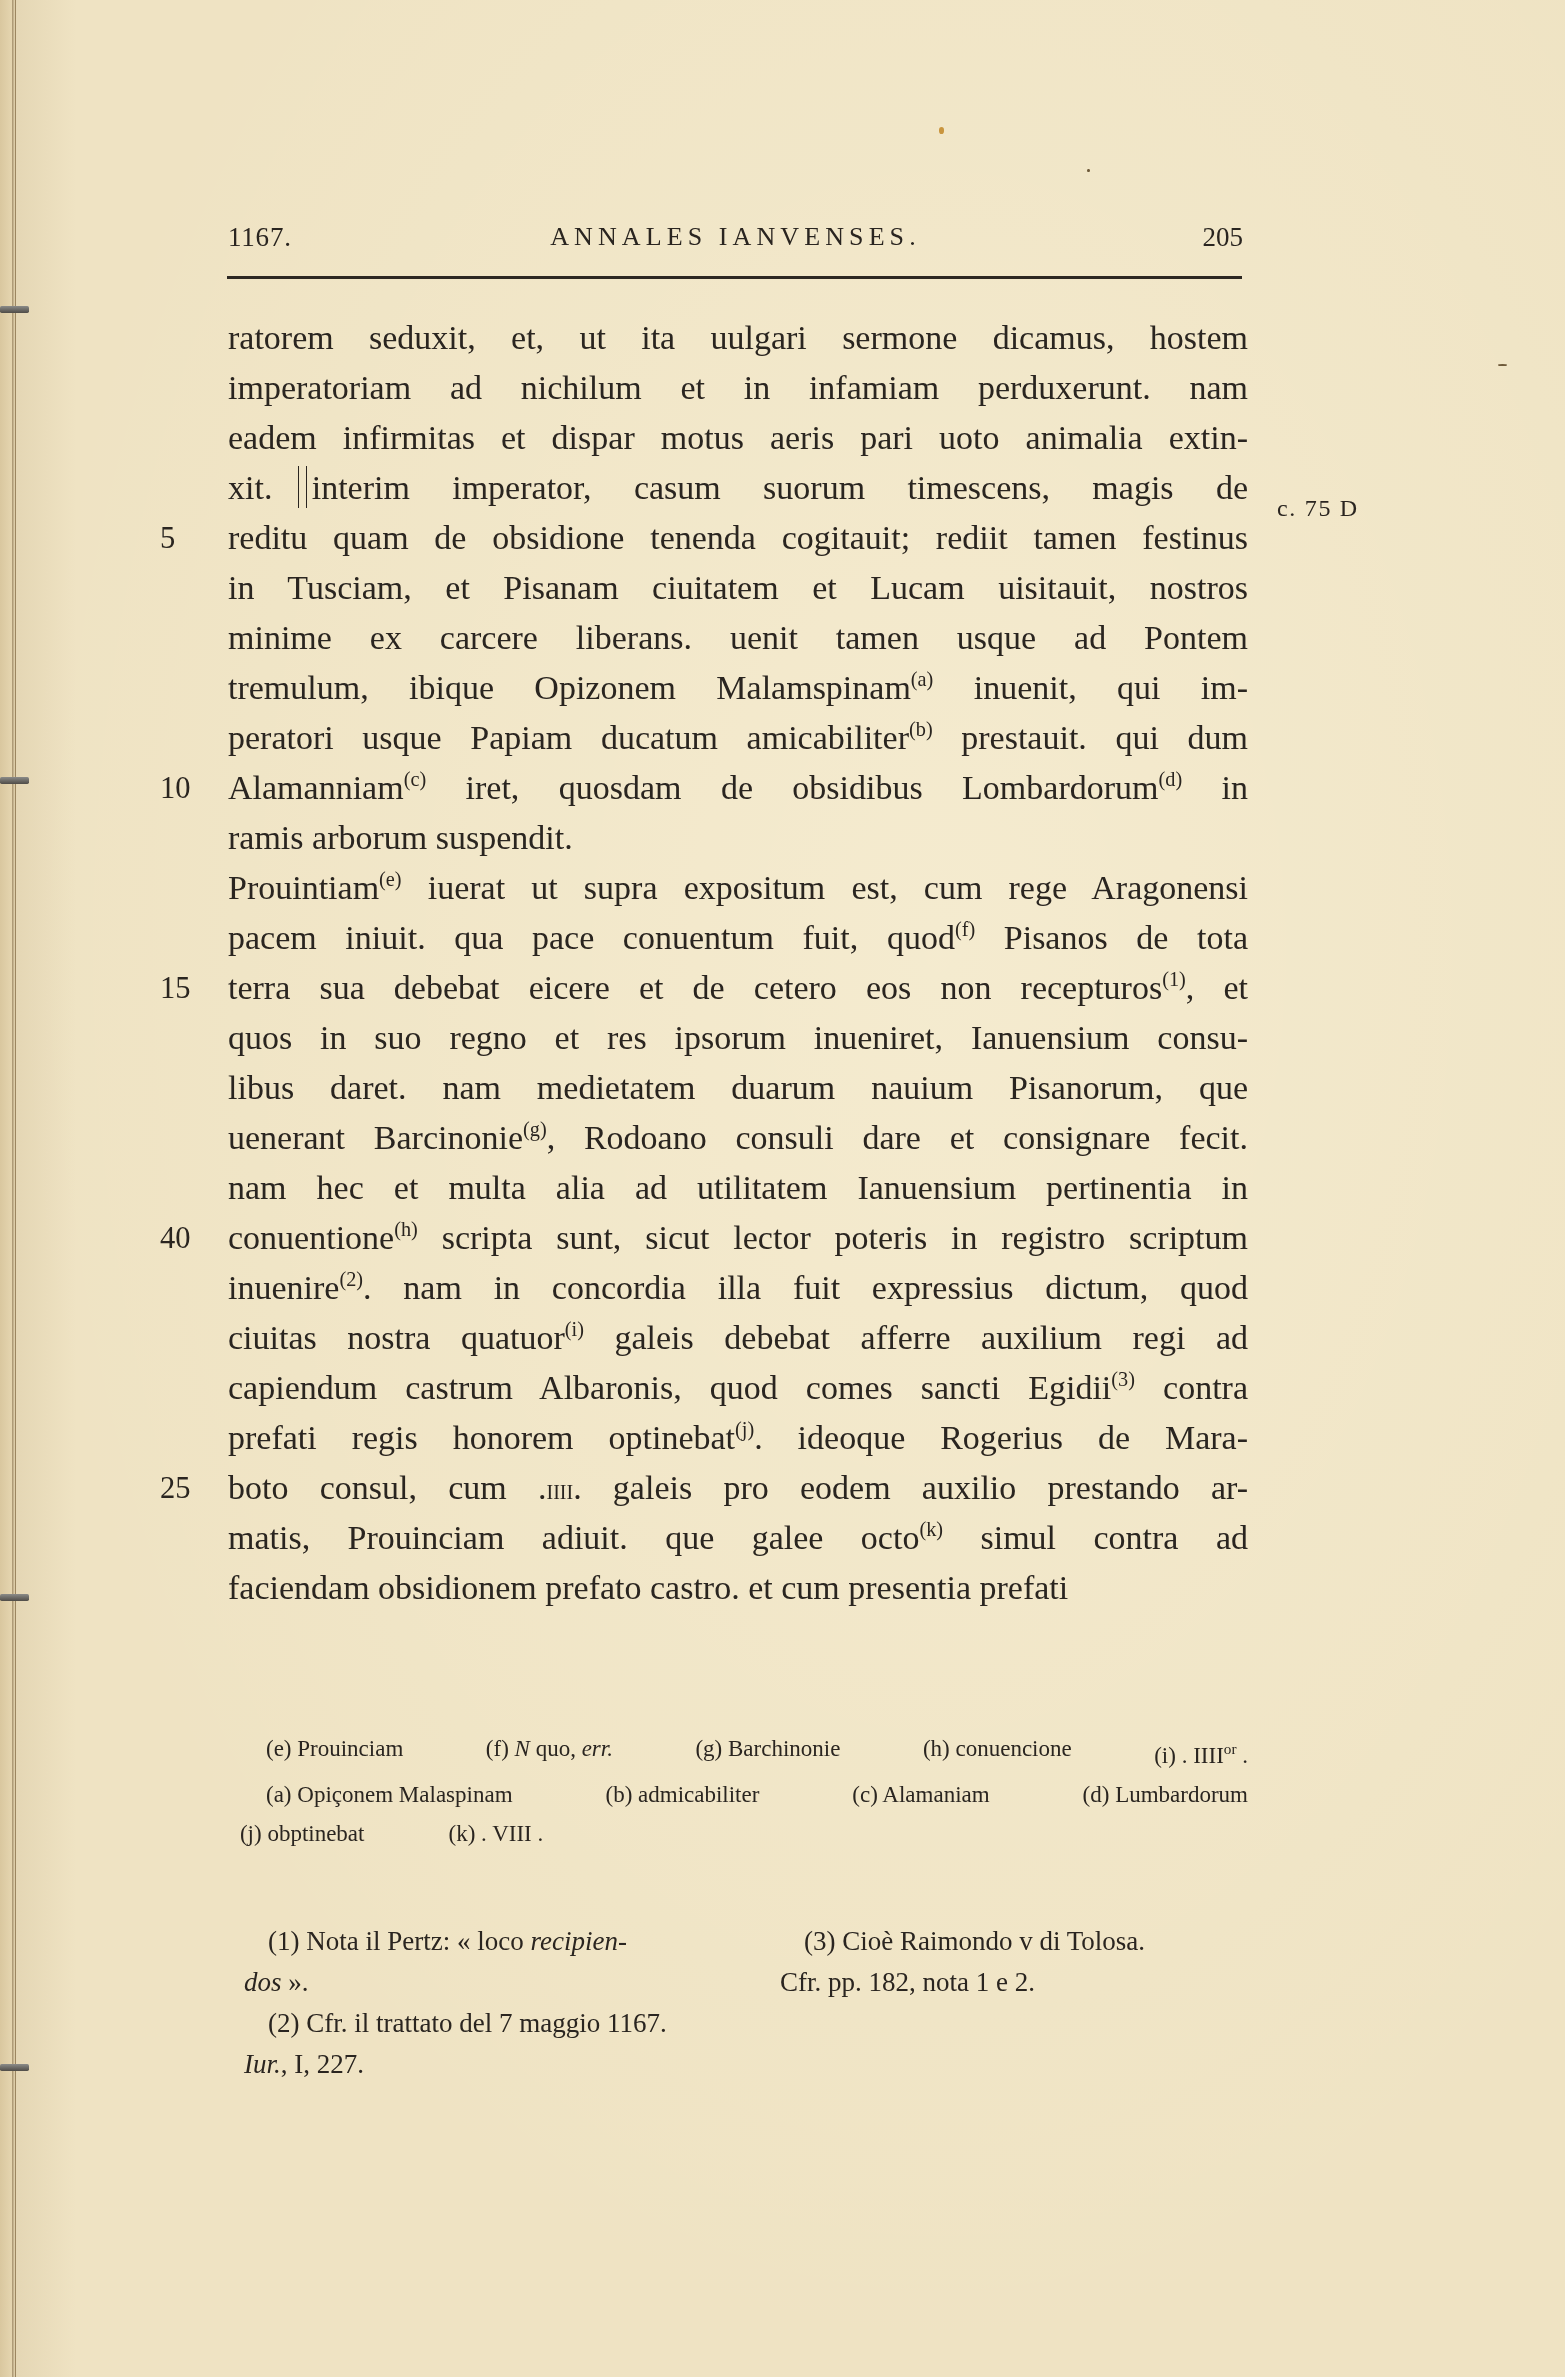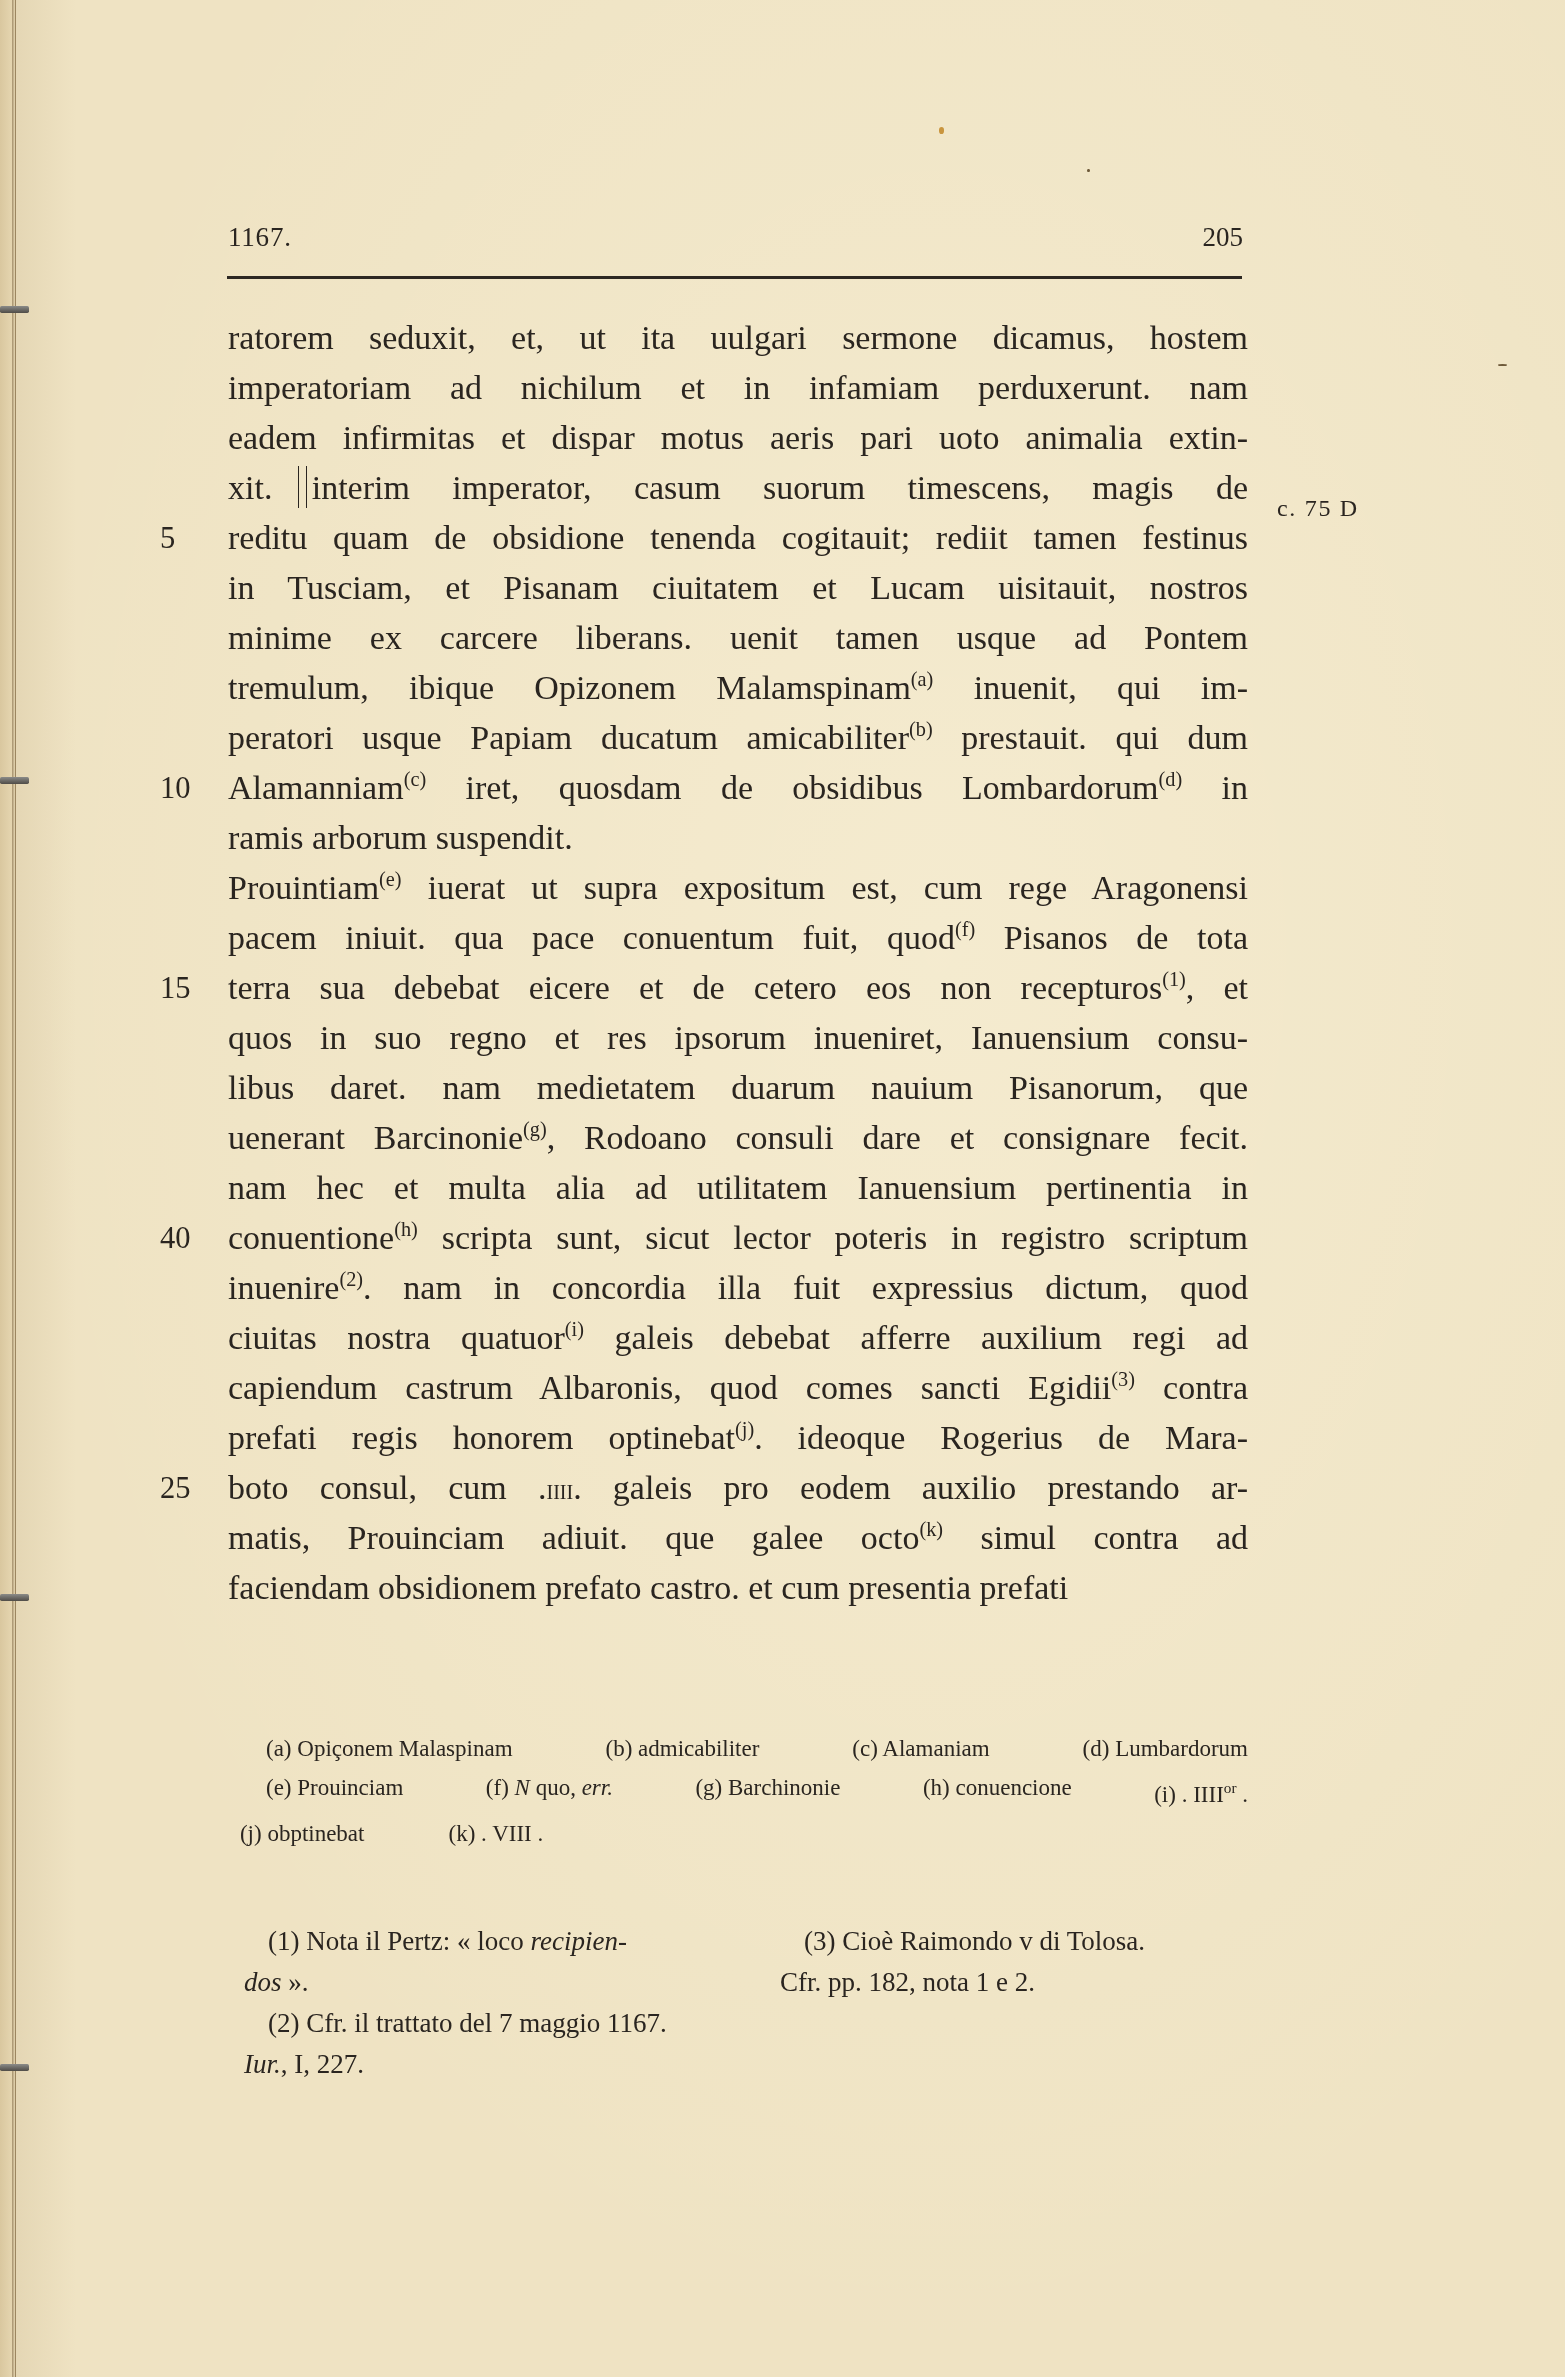--- a/index.html
+++ b/index.html
@@ -85,20 +85,21 @@
 <div class="stitch" style="top:777px"></div>
 <div class="stitch" style="top:1594px"></div>
 <div class="stitch" style="top:2064px"></div>
 
 <div class="speck" style="left:939px;top:127px;width:5.1px;height:6.8px;background:#c9953e"></div>
 <div class="speck" style="left:1087px;top:169px;width:2.5px;height:3.4px"></div>
 <div class="speck" style="left:1498px;top:364px;width:8.5px;height:1.7px"></div>
 
 <header class="running-head">
   <span class="year">1167.</span>
+  <span class="title">ANNALES IANVENSES.</span>
   <span class="pageno">205</span>
 </header>
 <div class="head-rule"></div>
 
 <main class="main-text" id="main-text">
     <div class="line"><span>ratorem seduxit, et, ut ita uulgari sermone dicamus, hostem</span></div>
     <div class="line"><span>imperatoriam ad nichilum et in infamiam perduxerunt.   nam</span></div>
     <div class="line"><span>eadem infirmitas et dispar motus aeris pari uoto animalia extin-</span></div>
     <div class="line"><span>xit.</span><span class="bar"></span><span class="marginal">c. 75 D</span><span>interim imperator, casum suorum timescens, magis de</span></div>
     <div class="line"><span class="lineno">5</span><span>reditu quam de obsidione tenenda cogitauit; rediit tamen festinus</span></div>
@@ -119,32 +120,32 @@
     <div class="line"><span>inuenire</span><sup class="ref">(2)</sup><span>.   nam in concordia illa fuit expressius dictum, quod</span></div>
     <div class="line"><span>ciuitas nostra quatuor</span><sup class="ref">(i)</sup><span> galeis debebat afferre auxilium regi ad</span></div>
     <div class="line"><span>capiendum castrum Albaronis, quod comes sancti Egidii</span><sup class="ref">(3)</sup><span> contra</span></div>
     <div class="line"><span>prefati regis honorem optinebat</span><sup class="ref">(j)</sup><span>.   ideoque Rogerius de Mara-</span></div>
     <div class="line"><span class="lineno">25</span><span>boto consul, cum .</span><span class="smallcaps">iiii</span><span>. galeis pro eodem auxilio prestando ar-</span></div>
     <div class="line"><span>matis, Prouinciam adiuit.   que galee octo</span><sup class="ref">(k)</sup><span> simul contra ad</span></div>
     <div class="line last"><span>faciendam obsidionem prefato castro.   et cum presentia prefati</span></div>
   </main>
 
 <section class="apparatus" id="apparatus">
-    <div class="app-line first-indent">
-      <span><span>(a)</span> <span>Opiçonem Malaspinam</span></span>
-      <span><span>(b)</span> <span>admicabiliter</span></span>
-      <span><span>(c)</span> <span>Alamaniam</span></span>
-      <span><span>(d)</span> <span>Lumbardorum</span></span>
-    </div>
     <div class="app-line second">
       <span><span>(e)</span> <span>Prouinciam</span></span>
       <span><span>(f)</span> <em>N</em><span> quo, </span><em>err.</em></span>
       <span><span>(g)</span> <span>Barchinonie</span></span>
       <span><span>(h)</span> <span>conuencione</span></span>
       <span><span>(i)</span> <span>. IIII</span><sup style="font-size: 15.2px;">or</sup><span> .</span></span>
+    </div>
+    <div class="app-line first-indent">
+      <span><span>(a)</span> <span>Opiçonem Malaspinam</span></span>
+      <span><span>(b)</span> <span>admicabiliter</span></span>
+      <span><span>(c)</span> <span>Alamaniam</span></span>
+      <span><span>(d)</span> <span>Lumbardorum</span></span>
     </div>
     <div class="app-line short third">
       <span><span>(j)</span> <span>obptinebat</span></span>
       <span><span>(k)</span> <span>. VIII .</span></span>
     </div>
   </section>
 
 <section class="notes">
   <div class="col left" id="notes-left">
       <div class="note"><span>(1)</span> <span>Nota il Pertz: « loco </span><em>recipien-</em><span class="cont"><em>dos</em><span> ».</span></span></div>

